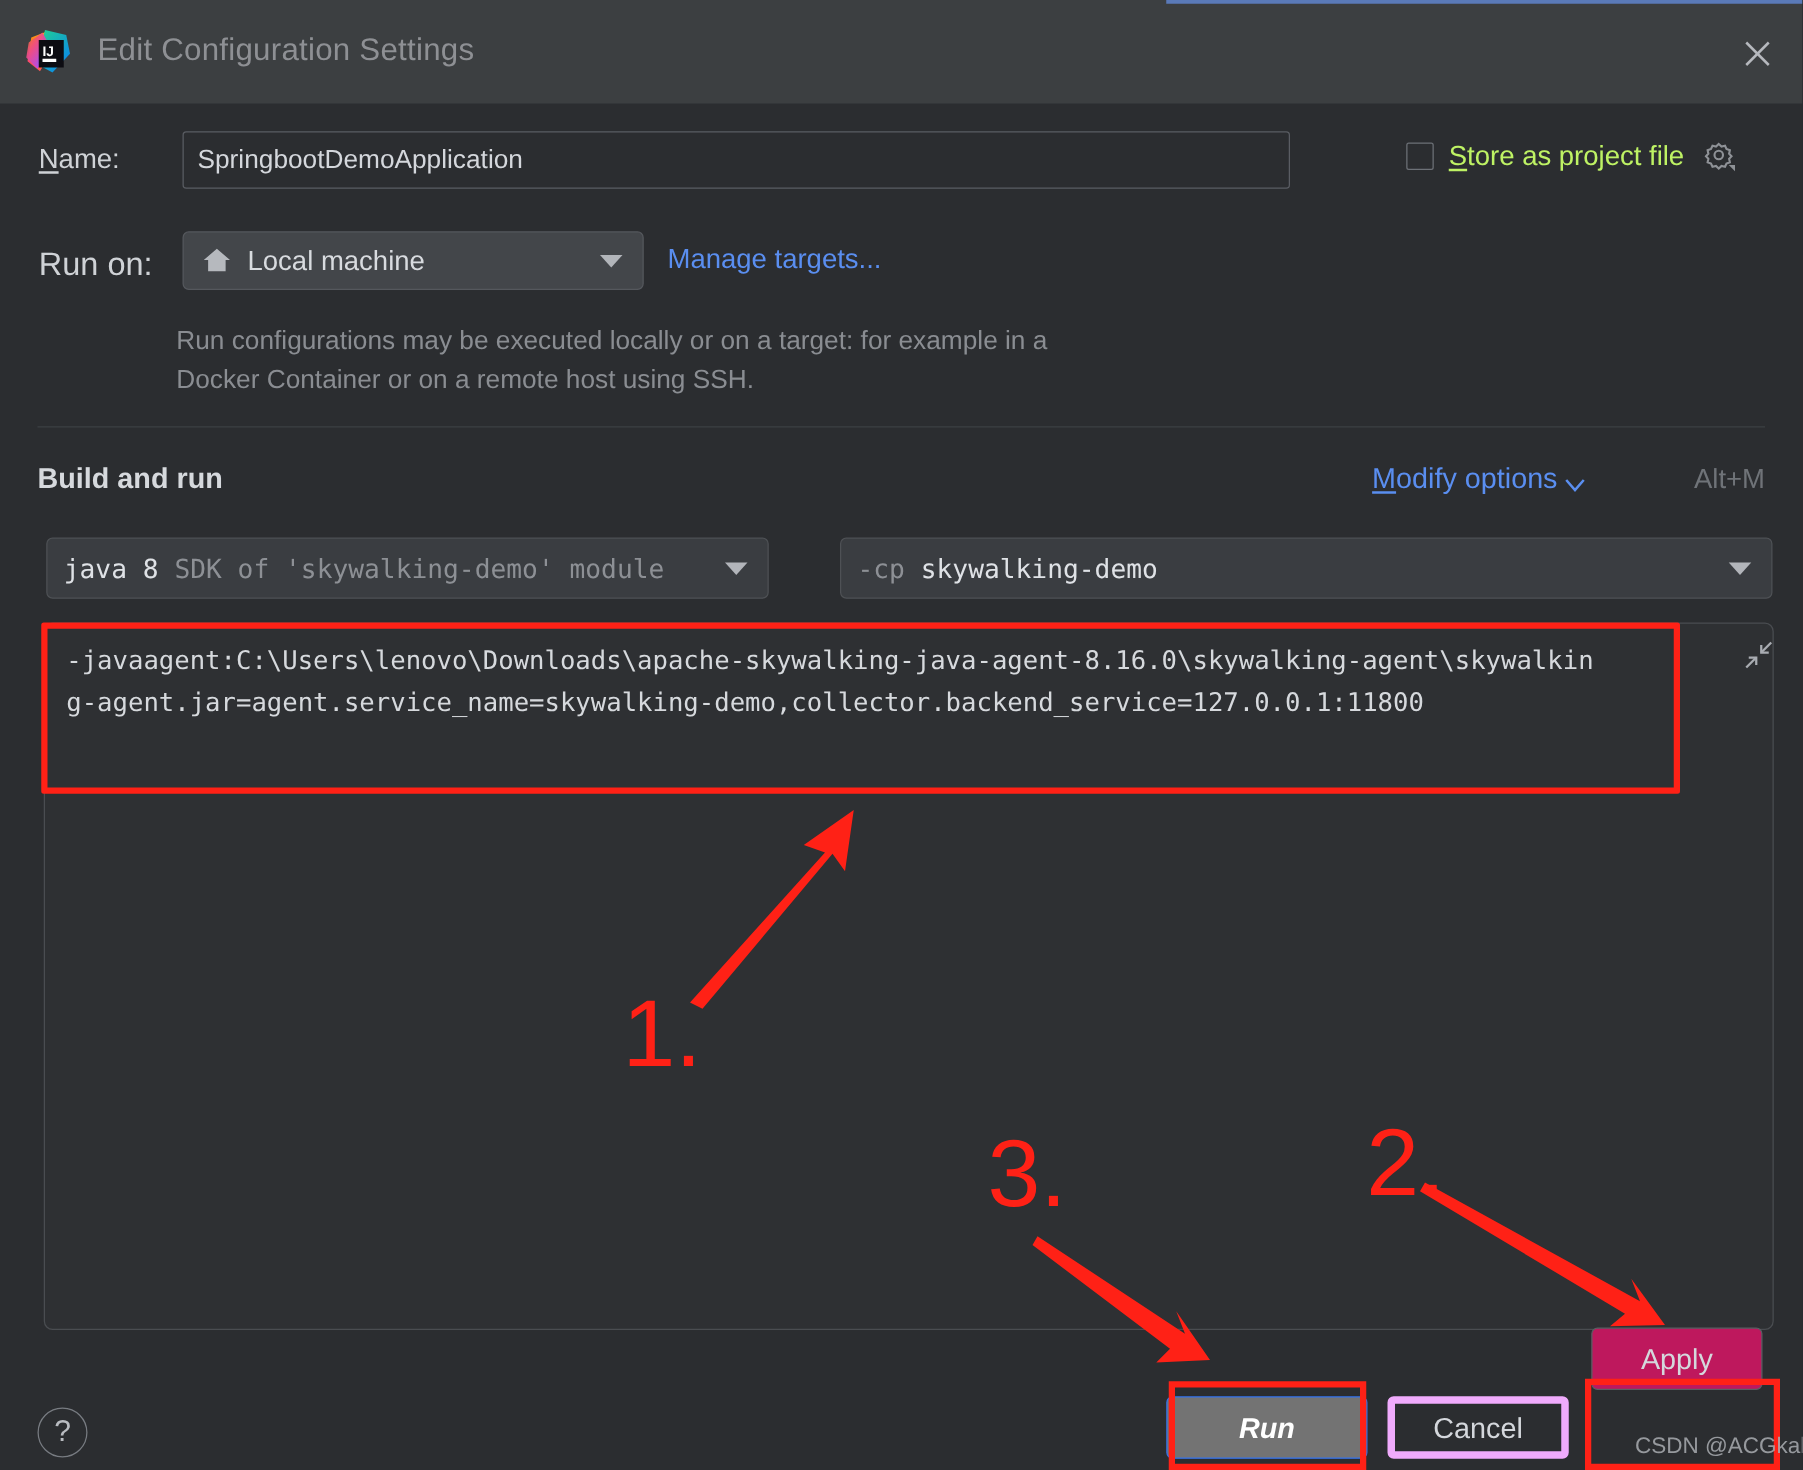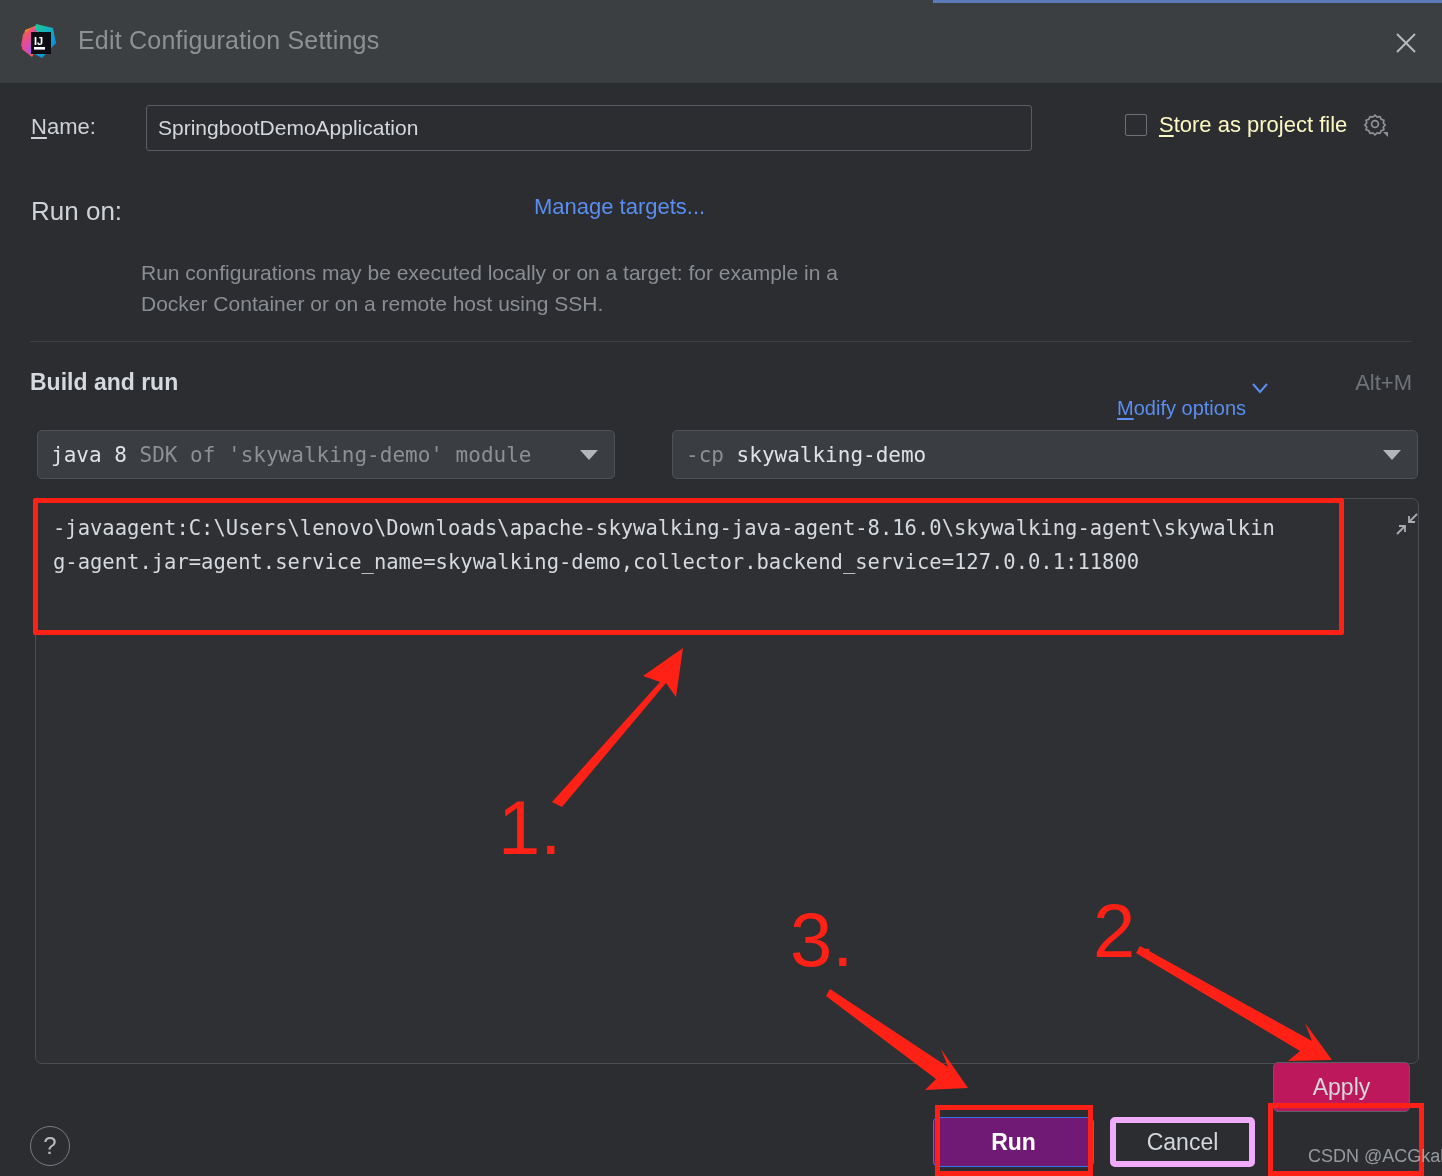--- a/index.html
+++ b/index.html
@@ -91,21 +91,21 @@
     cursor: pointer;
   }
   .checkbox {
     width: 22px; height: 22px;
     border: 1.5px solid #6d7177;
     border-radius: 2px;
     background: #2b2d30;
   }
   .store-label {
     font-size: 22px;
-    color: #fef9c3;
+    color: #bef264;
     white-space: nowrap;
   }
   .store-label u { text-decoration: underline; text-underline-offset: 3px; }
   .gear-icon { margin-left: 4px; display: flex; align-items: center; }
 
   
   .label-runon {
     position: absolute;
     left: 31px; top: 196px;
     font-size: 26px;
@@ -163,25 +163,24 @@
   .section-title {
     position: absolute;
     left: 30px; top: 369px;
     font-size: 23px;
     font-weight: bold;
     color: #d6d9dd;
   }
   .modify-options {
     position: absolute;
     right: 196px; top: 369px;
-    font-size: 20px;
+    font-size: 23px;
     color: #5a8ef0;
     cursor: pointer;
     white-space: nowrap;
-    margin-top: 28px;
   }
   .modify-options u { text-decoration: underline; text-underline-offset: 3px; }
   .modify-chevron {
     position: absolute;
     right: 172px; top: 381px;
     cursor: pointer;
   }
   .alt-m {
     position: absolute;
     right: 30px; top: 370px;
@@ -278,24 +277,25 @@
     height: 50px;
     border-radius: 5px;
     display: flex; align-items: center; justify-content: center;
     font-size: 23px;
     cursor: pointer;
     user-select: none;
   }
   .btn-run {
     left: 933px; top: 1117px;
     width: 161px;
-    background: #701a75;
+    background: #737373;
     color: #ffffff;
     font-weight: bold;
     border: 1px solid #3574f0;
+    font-style: italic;
   }
   .btn-cancel {
     left: 1110px; top: 1117px;
     width: 145px;
     background: #2b2d30;
     color: #d4d7dc;
     border: 6px solid #f0abfc;
   }
   .btn-apply {
     left: 1273px; top: 1062px;
@@ -409,20 +409,29 @@
           <circle cx="12" cy="12" r="3.4"></circle>
           <path d="M12 3.2 L14.2 5.2 L17 4.6 L18.2 7.2 L20.9 8.2 L20.3 11 L22.2 13 L20.3 15 L20.9 17.8 L18.2 18.8 L17 21.4 L14.2 20.8 L12 22.8 L9.8 20.8 L7 21.4 L5.8 18.8 L3.1 17.8 L3.7 15 L1.8 13 L3.7 11 L3.1 8.2 L5.8 7.2 L7 4.6 L9.8 5.2 Z"></path>
         </g>
         <path d="M20 20 L25 20 L25 25 Z" fill="#8e9196"></path>
       </svg>
     </div>
   </div>
 
   <div class="label-runon">Run on:</div>
 
+  <div class="runon-combo">
+    <div class="runon-home">
+      <svg width="25" height="25" viewBox="0 0 25 25">
+        <path d="M12.5 3 L23 12 L19.5 12 L19.5 21 L5.5 21 L5.5 12 L2 12 Z" fill="#b6b9be"></path>
+      </svg>
+    </div>
+    <div class="runon-text">Local machine</div>
+    <div class="combo-arrow"></div>
+  </div>
 
   <div class="manage-targets">Manage targets...</div>
 
   <div class="runon-hint">Run configurations may be executed locally or on a target: for example in a Docker Container or on a remote host using SSH.</div>
 
   <div class="sep-top"></div>
 
   <div class="section-title">Build and run</div>
 
   <div class="modify-options"><u>M</u>odify options</div>

